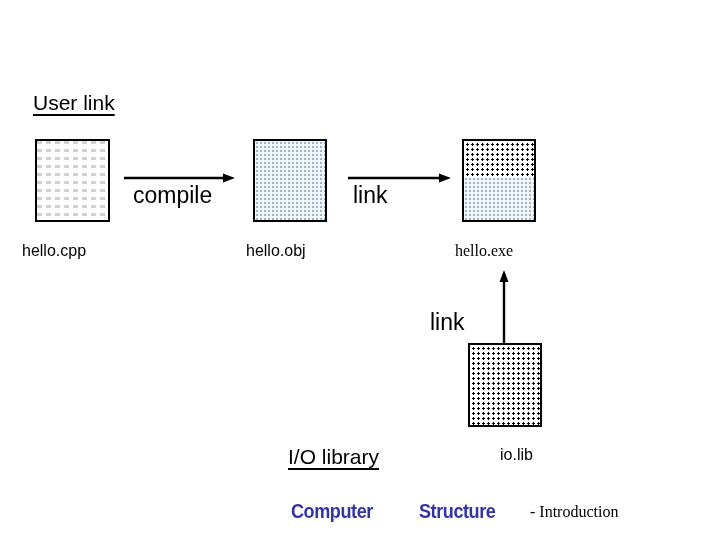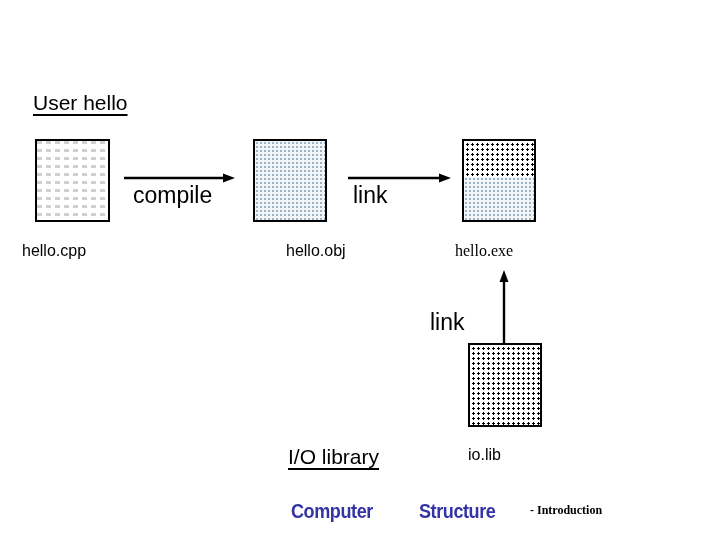--- a/index.html
+++ b/index.html
@@ -145,47 +145,47 @@
     line-height: 1;
     color: #3333a6;
     letter-spacing: -0.5px;
     transform: scaleX(0.86);
     transform-origin: left top;
     white-space: nowrap;
   }
   .footer-sub {
     position: absolute;
     font-family: "Liberation Serif", serif;
-    font-weight: bold;
-    font-size: 12px;
+    font-weight: normal;
+    font-size: 16px;
     line-height: 1;
     color: #000000;
     white-space: nowrap;
   }
 </style>
 </head>
 <body>
 
 <div id="slide">
 
-  <div class="section-title" style="left:33px; top:92px;">User hello</div>
+  <div class="section-title" style="left:33px; top:92px;">User link</div>
 
   <div class="doc-box fill-lines" style="left:35px; top:139px; width:75px; height:83px;"></div>
   <div class="file-label" style="left:22px; top:243px;">hello.cpp</div>
 
   <div class="arrow" style="left:124px; top:172px; width:112px; height:12px;">
     <svg width="112" height="12" viewBox="0 0 112 12">
       <line x1="0" y1="6" x2="101" y2="6" stroke="#000000" stroke-width="2.4"></line>
       <polygon points="111,6 99,1.5 99,10.5" fill="#000000"></polygon>
     </svg>
   </div>
   <div class="edge-label" style="left:133px; top:184px;">compile</div>
 
   <div class="doc-box fill-dots-light" style="left:253px; top:139px; width:74px; height:83px;"></div>
-  <div class="file-label" style="left:246px; top:243px;margin-left:40px;">hello.obj</div>
+  <div class="file-label" style="left:246px; top:243px;">hello.obj</div>
 
   <div class="arrow" style="left:348px; top:172px; width:104px; height:12px;">
     <svg width="104" height="12" viewBox="0 0 104 12">
       <line x1="0" y1="6" x2="93" y2="6" stroke="#000000" stroke-width="2.4"></line>
       <polygon points="103,6 91,1.5 91,10.5" fill="#000000"></polygon>
     </svg>
   </div>
   <div class="edge-label" style="left:353px; top:184px;">link</div>
 
   <div class="doc-box fill-split" style="left:462px; top:139px; width:74px; height:83px;">
@@ -199,21 +199,21 @@
       <line x1="6" y1="74" x2="6" y2="11" stroke="#000000" stroke-width="2.4"></line>
       <polygon points="6,0 1.5,12 10.5,12" fill="#000000"></polygon>
     </svg>
   </div>
   <div class="edge-label" style="left:430px; top:311px;">link</div>
 
   <div class="doc-box fill-dots-dark" style="left:468px; top:343px; width:74px; height:84px;"></div>
 
   <div class="section-title" style="left:288px; top:446px;">I/O library</div>
 
-  <div class="file-label" style="left:468px; top:447px;">io.lib</div>
+  <div class="file-label" style="left:500px; top:447px;">io.lib</div>
 
   <div class="footer">
     <span class="footer-word" style="left:291px; top:2px;">Computer</span>
     <span class="footer-word" style="left:419px; top:2px;">Structure</span>
     <span class="footer-sub" style="left:530px; top:6px;">- Introduction</span>
   </div>
 
 </div>
 
 </body></html>

